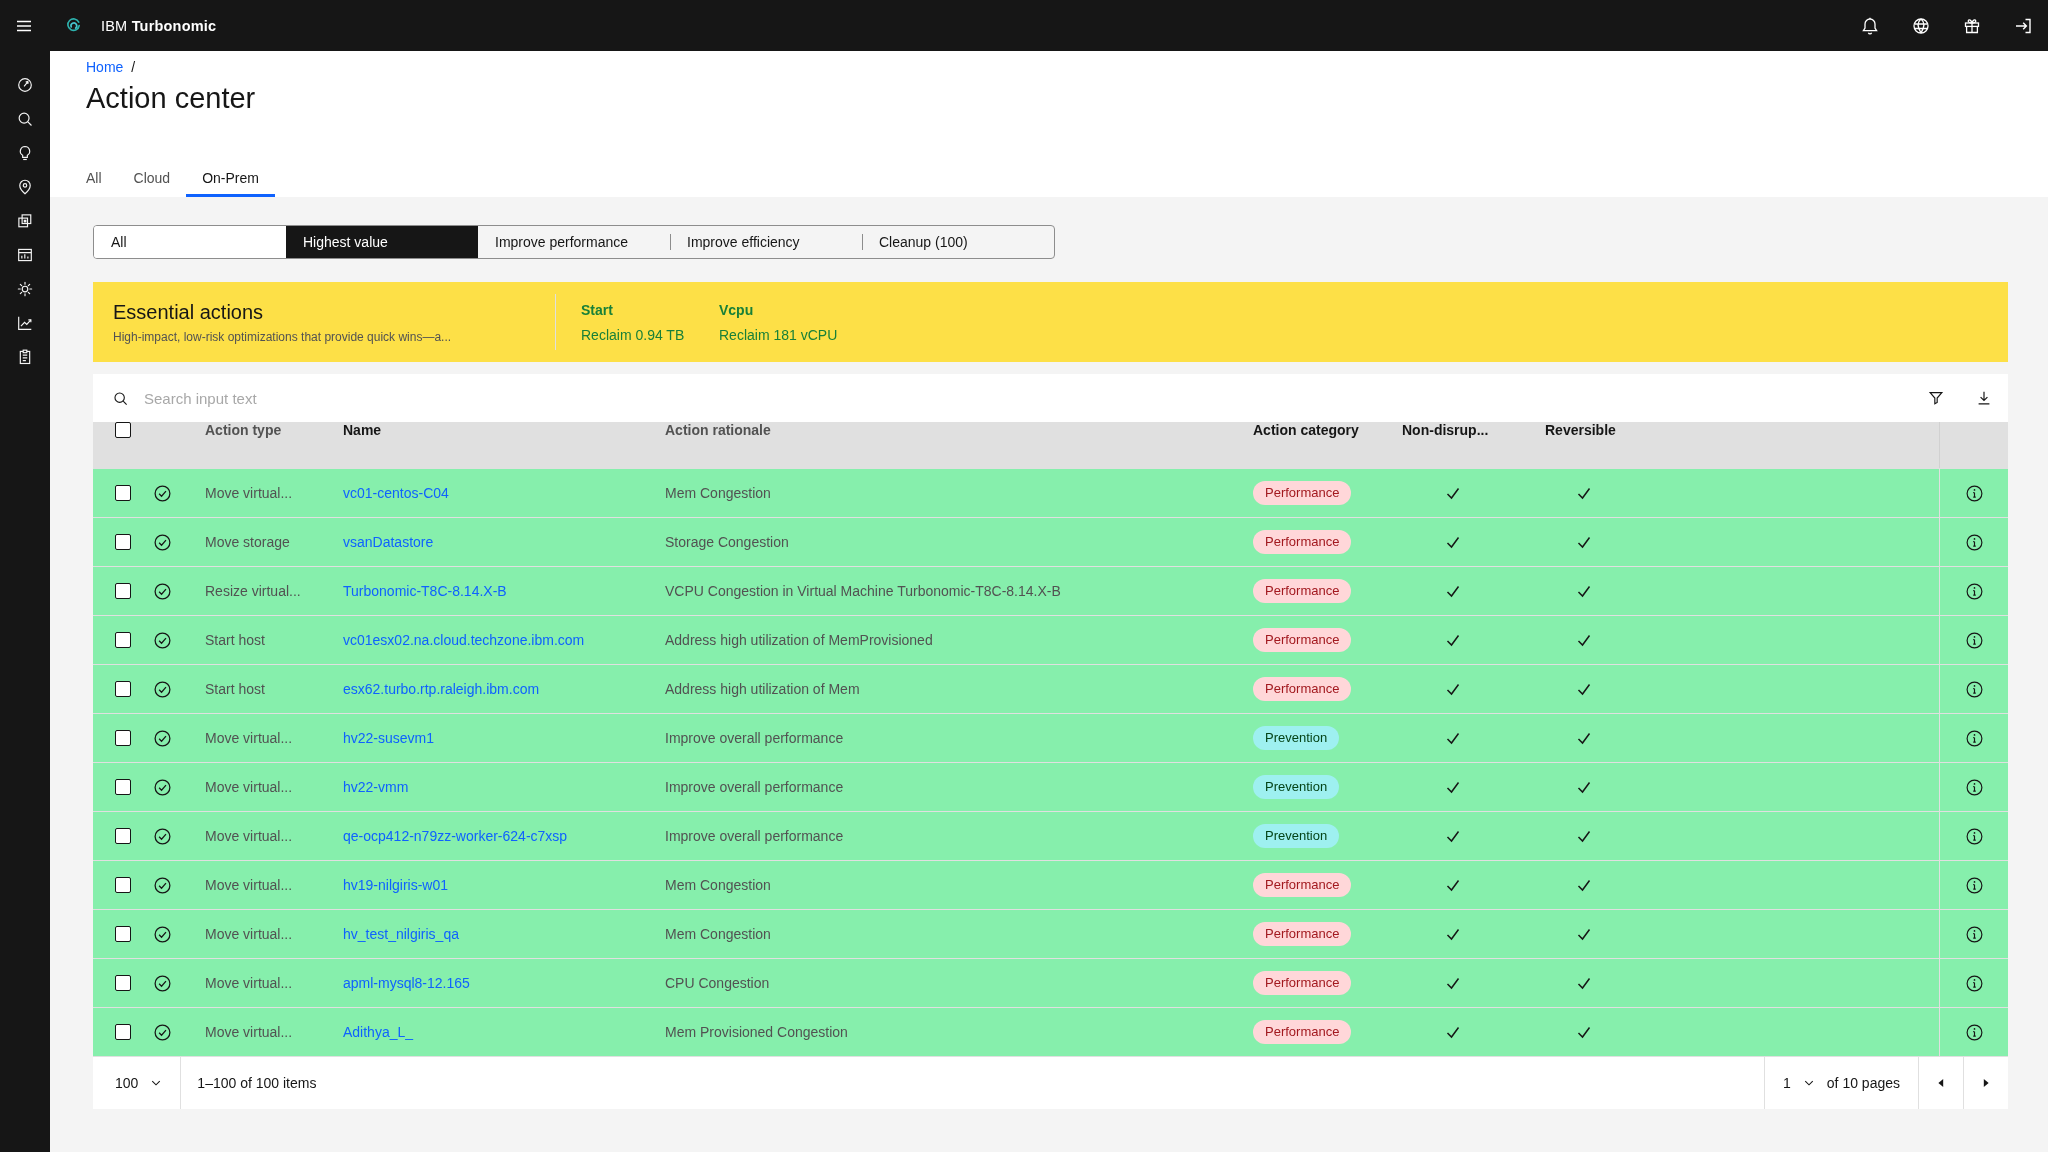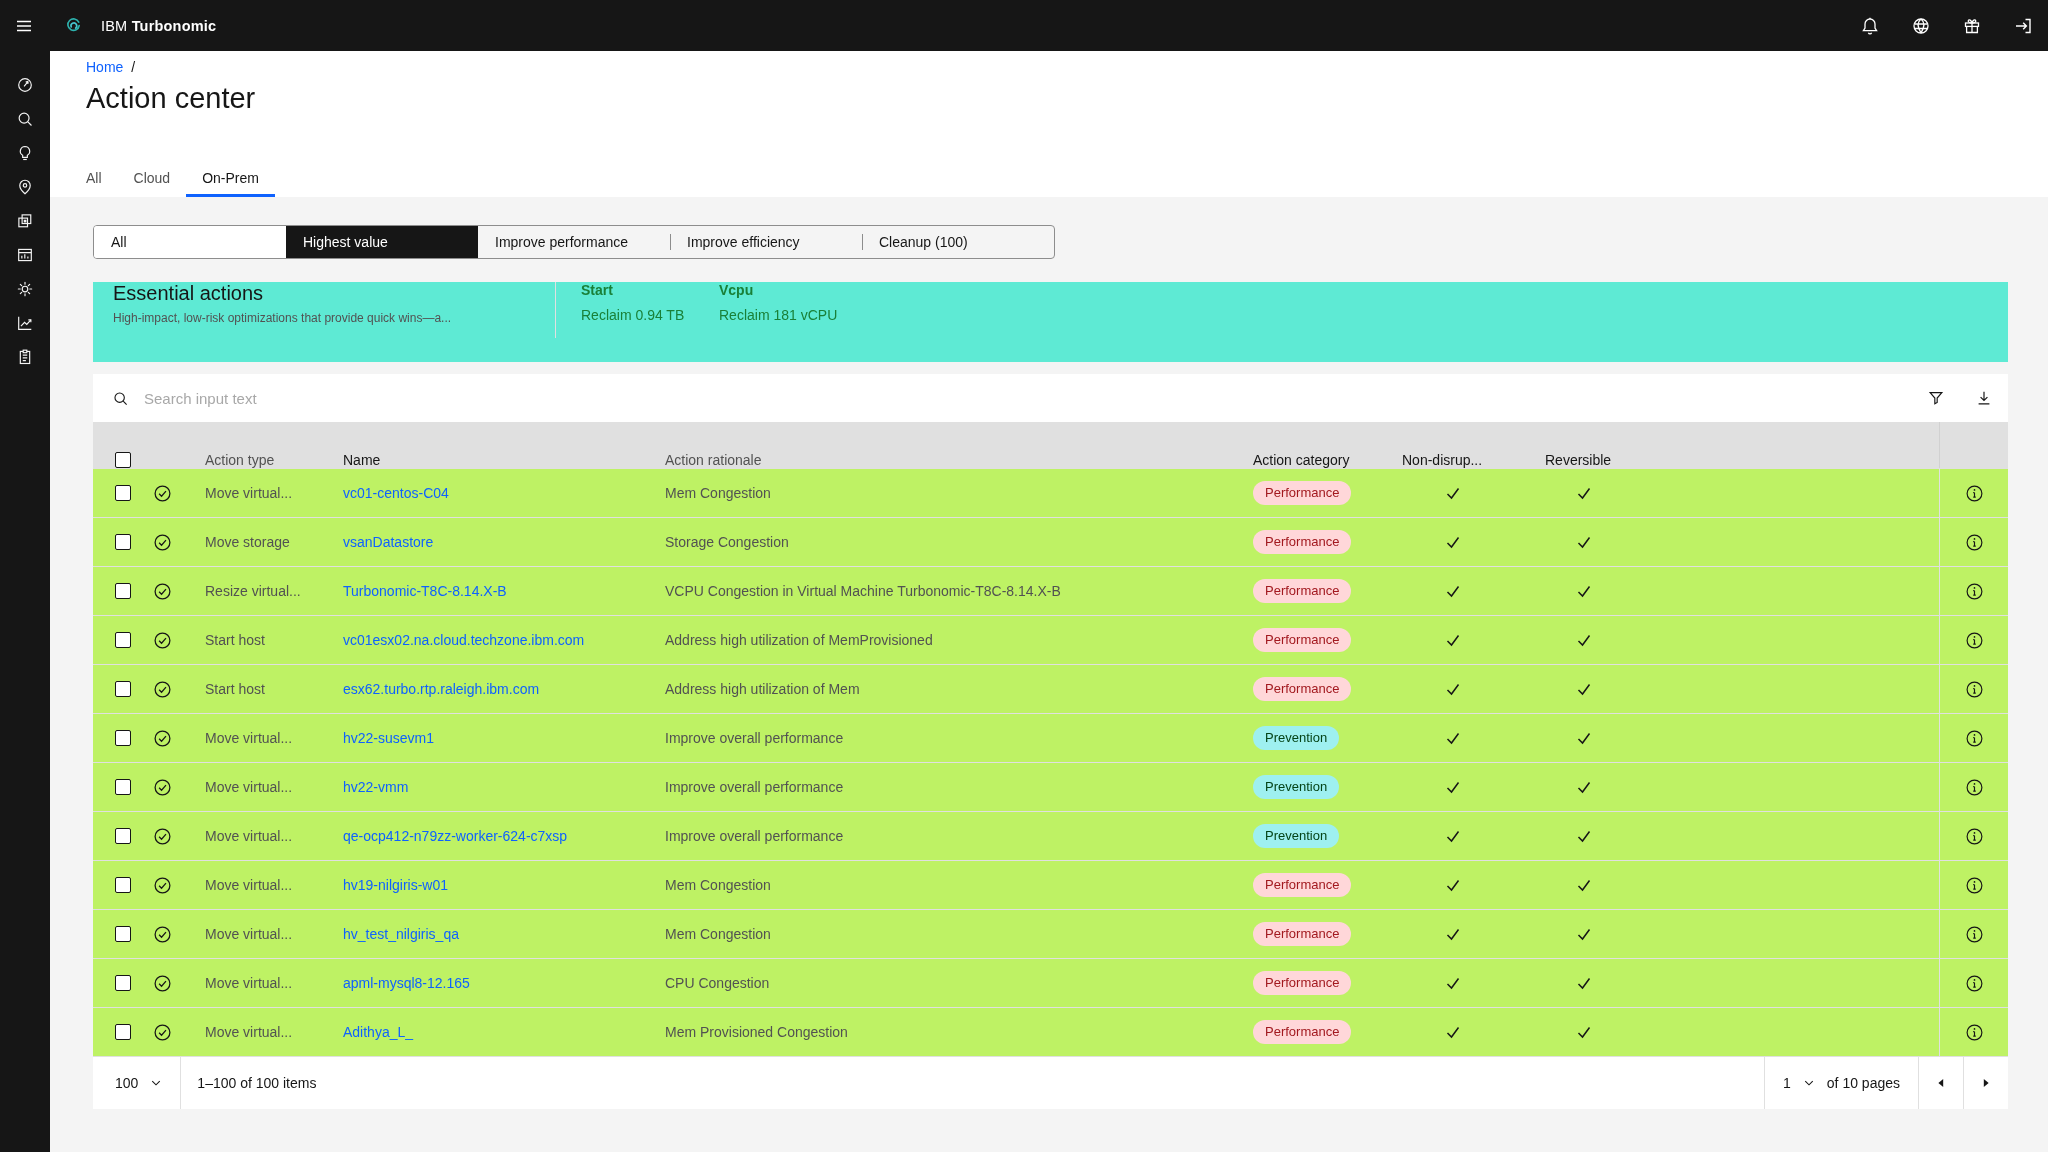--- a/index.html
+++ b/index.html
@@ -29,37 +29,37 @@
   .tab{padding:0 16px;height:35px;display:flex;align-items:center;font-size:14px;color:#525252;cursor:pointer;border-bottom:3px solid transparent}
   .tab.active{color:#161616;font-weight:400;border-bottom-color:#0f62fe}
   
   .content{padding:28px 40px 0 43px}
   .switcher{display:flex;width:962px;height:34px;border:1px solid #8d8d8d;border-radius:4px;overflow:hidden;background:#f4f4f4}
   .seg{flex:1;display:flex;align-items:center;padding-left:17px;font-size:14px;color:#161616;cursor:pointer;position:relative}
   .seg-first{background:#fff}
   .seg.selected{background:#161616;color:#fff}
   .seg.sep::before{content:"";position:absolute;left:0;top:8px;bottom:8px;width:1px;background:#8d8d8d}
   
-  .essential-card{margin-top:23px;width:1915px;height:80px;background:#5eead4;display:flex;}
+  .essential-card{margin-top:23px;width:1915px;height:80px;background:#fde047;display:flex;align-items:center}
   .ea-text{padding-left:20px;width:462px}
   .ea-title{font-size:20px;font-weight:400;color:#161616}
   .ea-sub{font-size:12px;color:#525252;margin-top:6px;white-space:nowrap}
   .ea-divider{width:1px;height:56px;background:#e0e0e0}
   .ea-metric{margin-left:25px;width:113px}
   .ea-metric .m-label{font-size:14px;font-weight:700;color:#198038}
   .ea-metric .m-value{font-size:14px;color:#198038;margin-top:9px;white-space:nowrap}
   
   .table-card{margin-top:12px;width:1915px;background:#fff}
   .toolbar{height:48px;display:flex;align-items:center}
   .search-wrap{display:flex;align-items:center;padding-left:19px;flex:1;color:#161616}
   .search-input{border:none;outline:none;margin-left:15px;font-size:15px;width:700px;font-family:"Liberation Sans",sans-serif;color:#161616;background:transparent}
   .search-input::placeholder{color:#a8a8a8}
   .toolbar-btn{width:48px;height:48px;display:flex;align-items:center;justify-content:center;cursor:pointer;color:#161616}
-  .thead{height:46px;background:#e0e0e0;display:flex;align-items:flex-end;font-size:14px;font-weight:400;color:#161616}
-  .trow{height:49px;border-top:1px solid #e0e0e0;display:flex;align-items:center;font-size:14px;background:#bef264}
+  .thead{height:46px;background:#e0e0e0;display:flex;align-items:flex-start;font-size:14px;font-weight:700;color:#161616}
+  .trow{height:49px;border-top:1px solid #e0e0e0;display:flex;align-items:center;font-size:14px;background:#86efac}
   .col-select{width:112px;display:flex;align-items:center;flex:none}
   .checkbox{width:16px;height:16px;border:1px solid #161616;border-radius:2px;margin-left:22px;background:#fff;cursor:pointer;flex:none}
   .circle-check{margin-left:22px;color:#161616}
   .col-type{width:138px;flex:none;color:#525252;white-space:nowrap;overflow:hidden}
   .col-name{width:322px;flex:none;white-space:nowrap;overflow:hidden}
   .col-name a{color:#0f62fe;text-decoration:none;cursor:pointer}
   .col-rationale{width:588px;flex:none;color:#525252;white-space:nowrap;overflow:hidden}
   .col-category{width:149px;flex:none}
   .col-nondisrup{width:143px;flex:none}
   .col-reversible{width:394px;flex:none}

